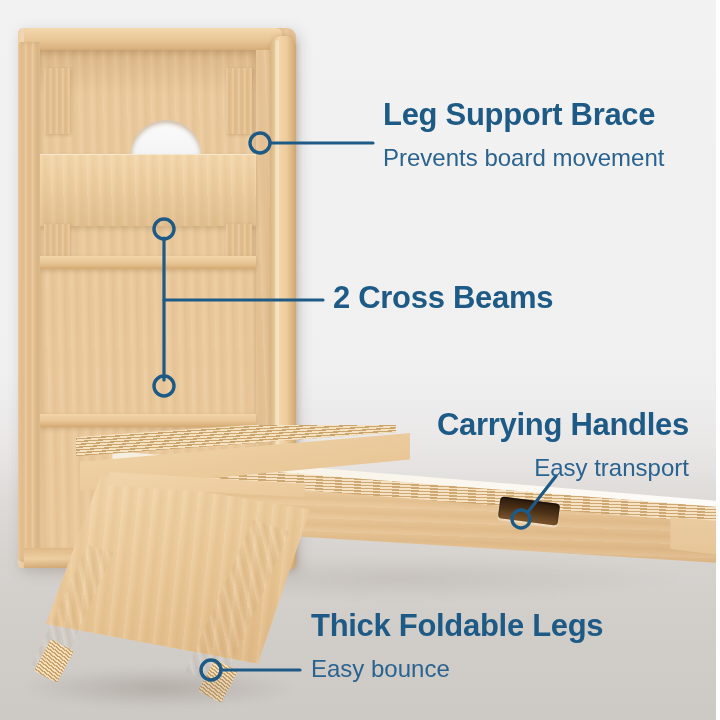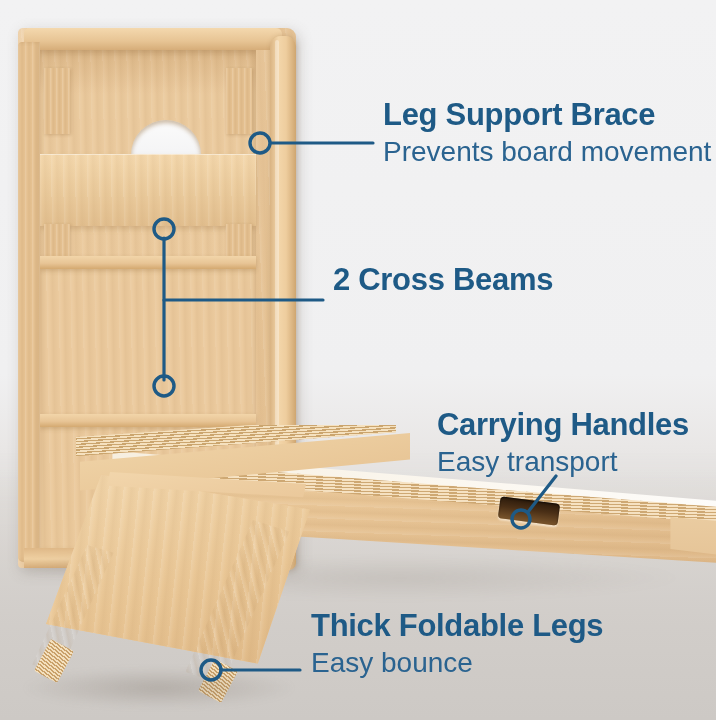--- a/index.html
+++ b/index.html
@@ -331,31 +331,31 @@
     margin: 0;
     font-family: "Liberation Sans", sans-serif;
     font-weight: bold;
     font-size: 31px;
     line-height: 1.04;
     letter-spacing: -0.3px;
     color: #1e5a86;
     white-space: nowrap;
   }
   .callout-sub {
-    margin: 6px 0 0 0;
+    margin: 14px 0 0 0;
     font-family: "Liberation Sans", sans-serif;
     font-weight: normal;
-    font-size: 28px;
+    font-size: 24px;
     line-height: 1.1;
     color: #2a6390;
     white-space: nowrap;
   }
   .c-brace   { left: 383px; top: 99px;  }
-  .c-beams   { left: 333px; top: 264px; }
-  .c-handles { left: 437px; top: 409px; text-align: left; }
+  .c-beams   { left: 333px; top: 282px; }
+  .c-handles { left: 437px; top: 409px; text-align: right; }
   .c-legs    { left: 311px; top: 610px; }
 </style>
 </head>
 <body>
 
 <div id="infographic">
 
   <div class="floor-haze"></div>
   <div class="floor"></div>
 

